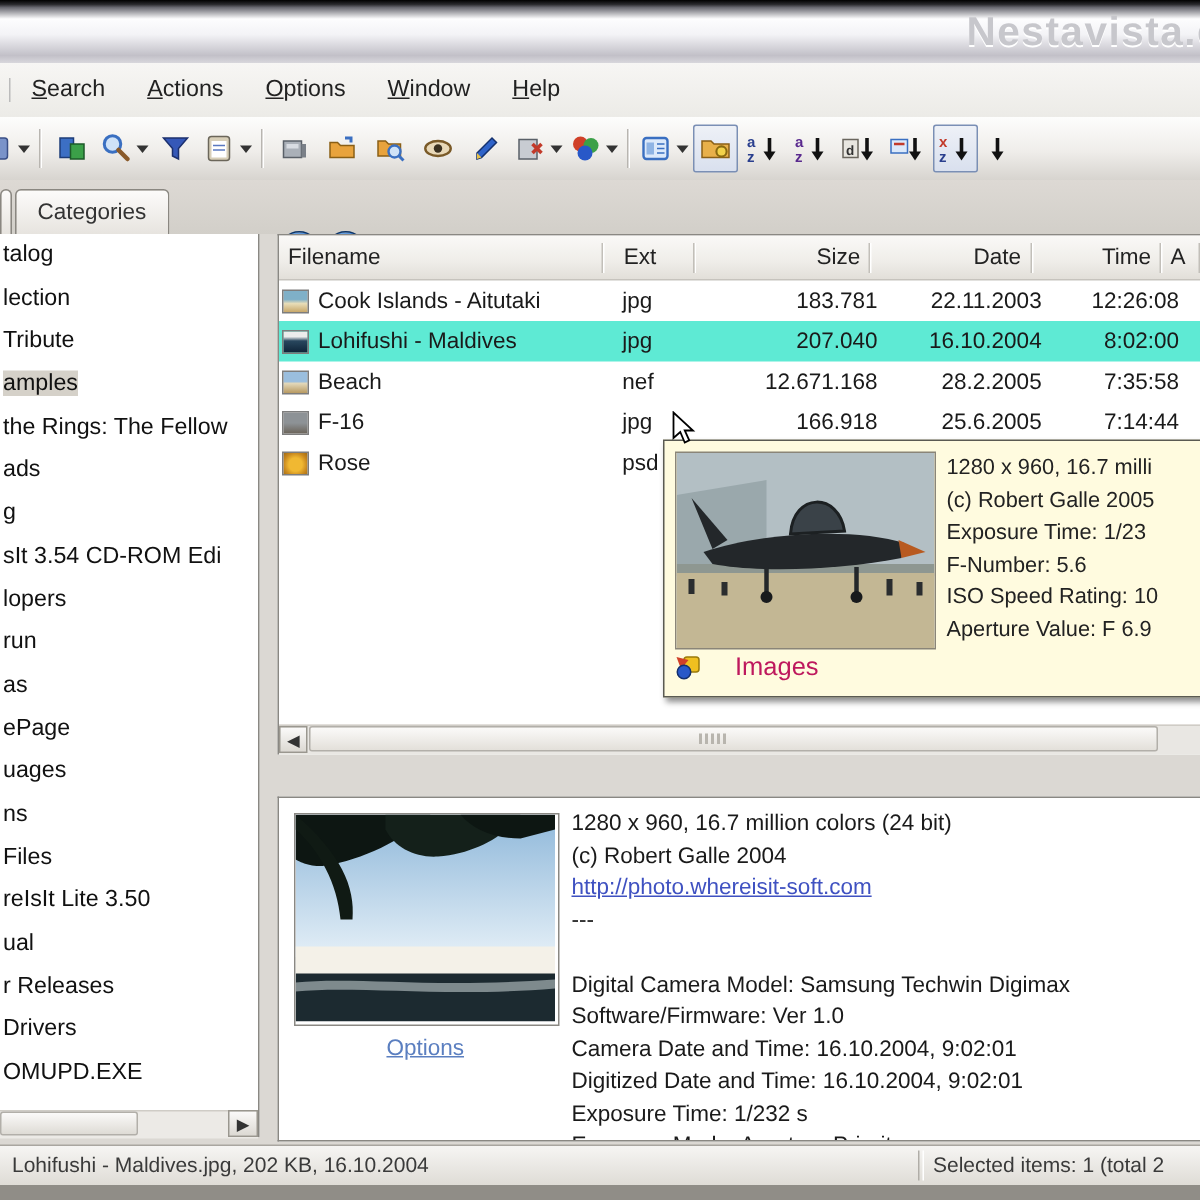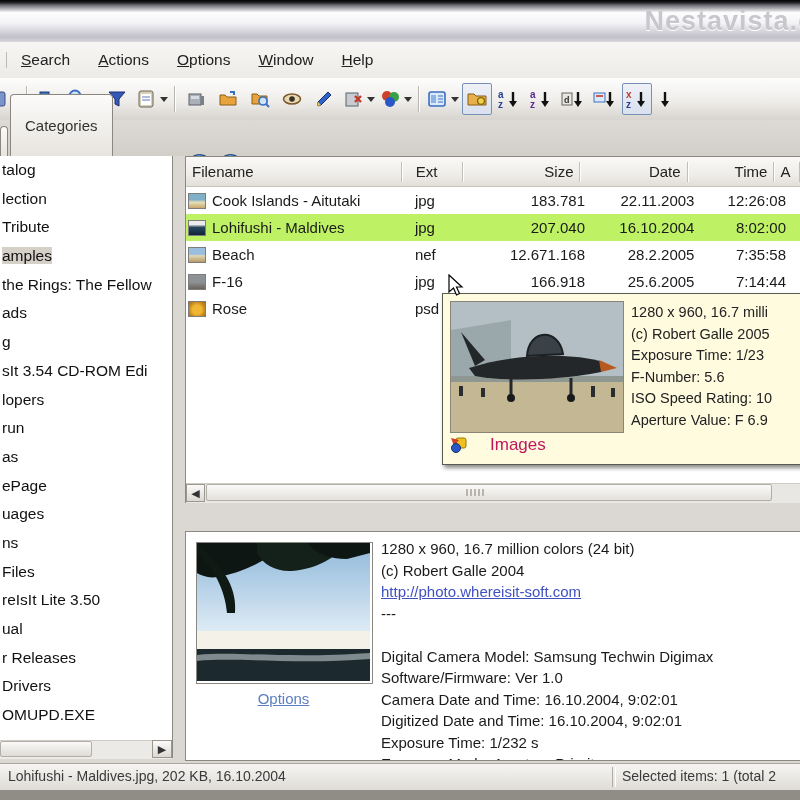--- a/index.html
+++ b/index.html
@@ -30,21 +30,21 @@
   .tsep{width:1px;height:26px;background:#b8b5b0;border-right:1px solid #fff;margin:0 4px;}
   .caret{width:0;height:0;border-left:4px solid transparent;border-right:4px solid transparent;
     border-top:5px solid #333;margin-left:3px;}
   svg text{font-family:"Liberation Sans",sans-serif;font-weight:bold;}
 
   
   #tabrow{left:0;top:120px;width:800px;height:36px;
     background:linear-gradient(180deg,#ddd9d4,#d2cfc9);}
   .tab{position:absolute;bottom:0;height:29px;background:linear-gradient(180deg,#fcfbfa,#e7e4df);
     border:1px solid #8a8781;border-bottom:none;border-radius:4px 4px 0 0;
-    display:flex;align-items:center;padding:16px 14px;font-size:15px;color:#333;}
+    display:flex;align-items:center;padding:0 14px;font-size:15px;color:#333;}
   #tab-stub{left:0;width:6px;padding:0;}
   #tab-categories{left:10px;}
   .navbtn{width:25px;height:25px;border-radius:50%;
     background:radial-gradient(circle at 35% 30%,#9ecaf2 0%,#4a8ad8 45%,#1c5cae 75%,#123f80 100%);
     border:1px solid #0d3568;display:inline-flex;align-items:center;justify-content:center;}
   #navstrip{left:186px;top:124px;height:30px;display:flex;align-items:center;gap:4px;margin-top:28px;}
   #nav-title{font-size:16.5px;font-weight:bold;color:#111;margin-left:6px;}
 
   
   #sidebar{left:0;top:156px;width:172px;height:602px;background:#fff;
@@ -63,21 +63,21 @@
   
   #listpanel{left:185px;top:156px;width:615px;height:347px;background:#fff;
     border-left:1px solid #8a8883;border-top:1px solid #8a8883;box-sizing:border-box;overflow:hidden;}
   #lheader{display:flex;height:29px;align-items:center;
     background:linear-gradient(180deg,#faf9f7 0%,#efede9 60%,#e2dfd9 100%);
     border-bottom:1px solid #c6c3bd;font-size:15px;color:#222;}
   .hc{border-right:1px solid #c2bfb9;box-shadow:1px 0 0 #fff;height:20px;line-height:20px;
     box-sizing:border-box;padding:0 6px;white-space:nowrap;}
   .hc.r{text-align:right;}
   .trow{display:flex;height:27px;align-items:center;font-size:15px;white-space:nowrap;}
-  .trow.selected{background:#bef264;}
+  .trow.selected{background:#5eead4;}
   .c{box-sizing:border-box;padding:0 6px;overflow:hidden;}
   .c.r{text-align:right;}
   .w-name{width:204px;} .w-ext{width:62px;} .w-size{width:121px;}
   .w-date{width:110px;} .w-time{width:100px;padding-right:14px;}
   .hw-name{width:222px;} .hw-ext{width:62px;padding-left:14px;} .hw-size{width:121px;}
   .hw-date{width:110px;} .hw-time{width:89px;} .hw-a{width:26px;}
   .thumb{width:16px;height:14px;border:1px solid #7d7d7d;margin-left:2px;flex:0 0 auto;}
   .t0{background:linear-gradient(180deg,#7fb0c8 40%,#e8ddb8 60%,#c8a86a);}
   .t1{background:linear-gradient(180deg,#ececec 25%,#28475e 45%,#0f2438);}
   .t2{background:linear-gradient(180deg,#9abede 45%,#e2d7b8 55%,#b89a62);}

